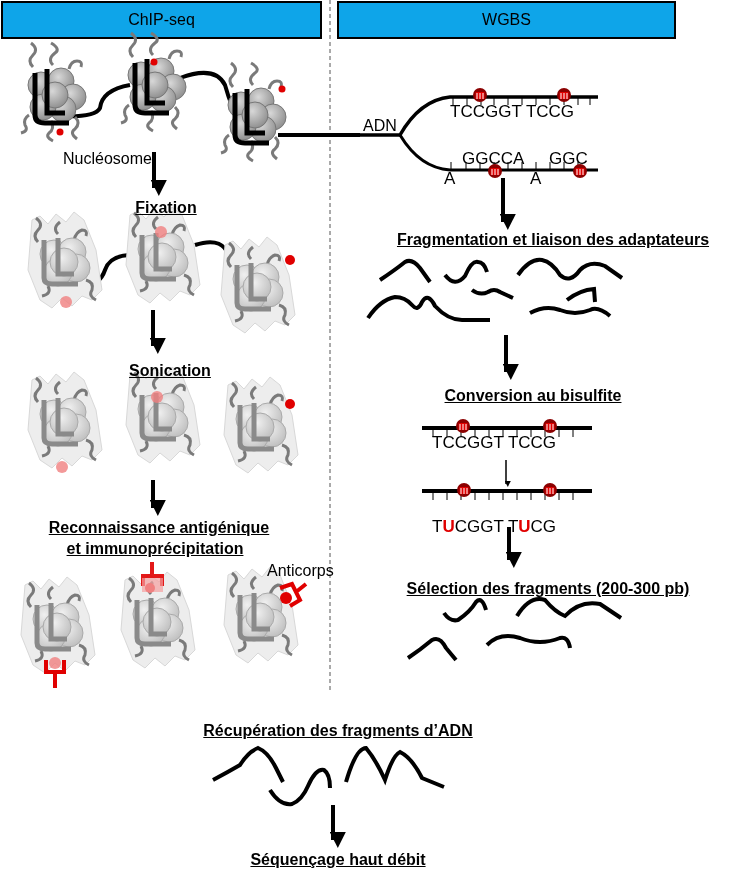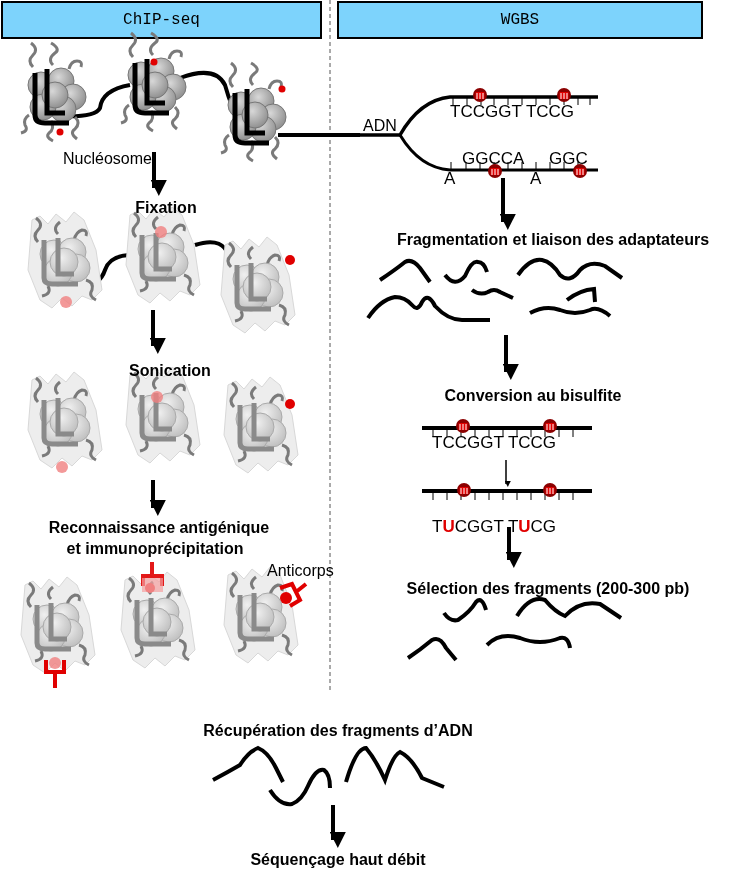--- a/index.html
+++ b/index.html
@@ -1,34 +1,34 @@
 <!DOCTYPE html>
 <html><head>
 <meta charset="utf-8">
 <style>
   html, body { margin: 0; padding: 0; background: #ffffff; }
   body { width: 754px; height: 884px; position: relative; overflow: hidden;
          font-family: "Liberation Sans", sans-serif; color: #000; }
   .hdr { position: absolute; top: 1px; height: 38px; border: 2px solid #000; box-sizing: border-box;
-         display: flex; align-items: center; justify-content: center; font-size: 16px; background: #7dd3fc; font-family: Liberation Mono, monospace; }
+         display: flex; align-items: center; justify-content: center; font-size: 16px; background: #0ea5e9; }
   .lbl { position: absolute; white-space: nowrap; }
-  .step { font-weight: bold; font-size: 16px; text-align: center; }
+  .step { font-weight: bold; font-size: 16px; text-align: center; text-decoration: underline; }
   .plain { font-size: 16px; }
   .seq { font-size: 17px; letter-spacing: 0px; }
   .red { color: #e00000; font-weight: bold; }
   svg { position: absolute; left: 0; top: 0; }
   .center { transform: translateX(-50%); text-align: center; }
 </style>
 </head>
 <body>
 
 <div class="hdr" style="left:1px; width:321px;">
   <span>ChIP-seq</span>
 </div>
-<div class="hdr" style="left:337px; width:366px;">
+<div class="hdr" style="left:337px; width:339px;">
   <span>WGBS</span>
 </div>
 
 <svg width="754" height="884" viewBox="0 0 754 884">
   <defs>
     <marker id="ah" viewBox="0 0 10 10" refX="5" refY="8" markerWidth="4" markerHeight="4" orient="auto">
       <path d="M0,0 L10,5 L0,10 z" fill="#000"></path>
     </marker>
     <radialGradient id="hg" cx="40%" cy="35%" r="70%">
       <stop offset="0" stop-color="#d8d8d8"></stop>

